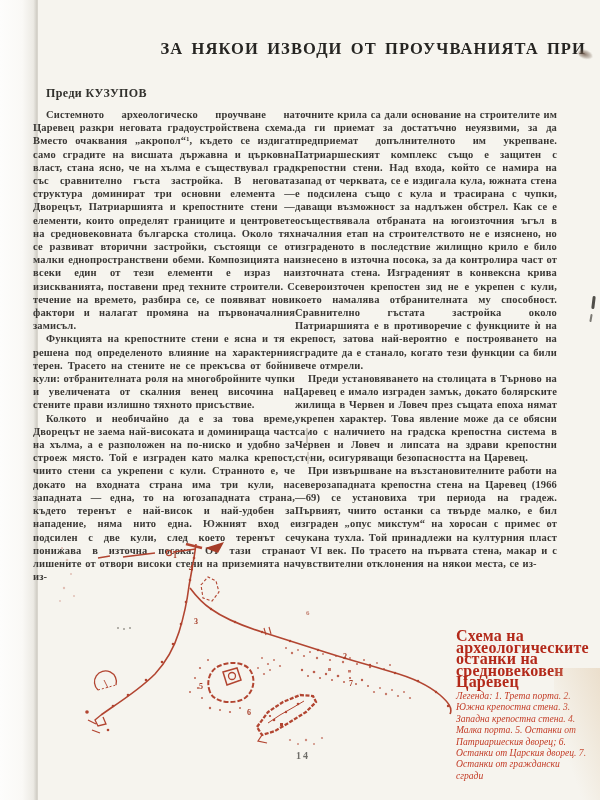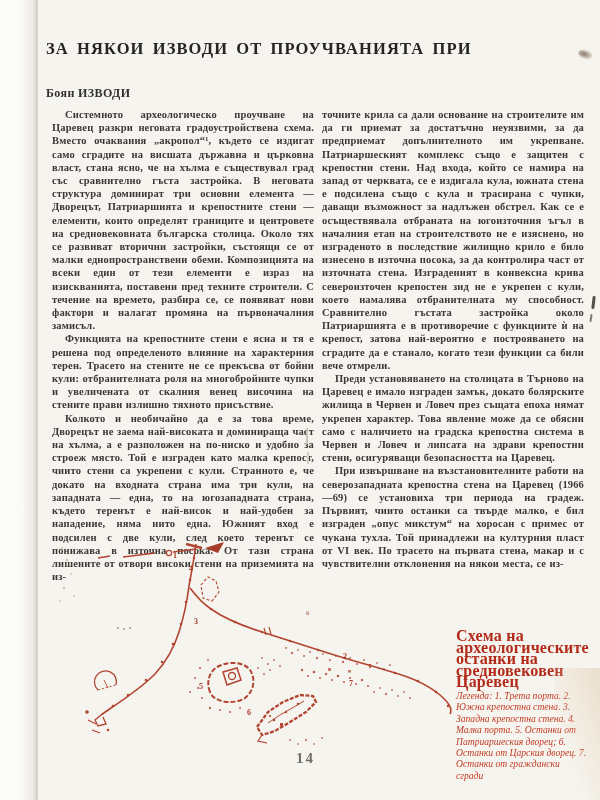--- a/index.html
+++ b/index.html
@@ -12,29 +12,29 @@
   
   .edge-strip{
     position:absolute;left:0;top:0;width:37px;height:800px;
     background:linear-gradient(90deg,#fdfdfc 0%,#faf9f6 60%,#eceae4 90%,#d2cfc7 99%);
   }
   .edge-line{position:absolute;left:37px;top:0;width:1px;height:800px;background:#d8d5cd;}
   
   .title{
     position:absolute;left:46px;top:38px;width:540px;
     font-weight:700;color:#262522;font-size:16.5px;line-height:22px;
-    letter-spacing:1.1px;word-spacing:3px;
+    letter-spacing:1.1px;word-spacing:3px;text-align:right;
   }
   .author{
     position:absolute;left:46px;top:86px;
     font-weight:700;color:#33322e;font-size:12px;letter-spacing:.4px;
   }
   
   .columns{
-    position:absolute;left:52px;top:108px;width:532px;display:flex;gap:8px;
+    position:absolute;left:33px;top:108px;width:532px;display:flex;
   }
   .col{width:262px;color:#3a3835;}
   .col p{
     margin:0;text-align:justify;text-indent:13px;
     font-size:10.5px;line-height:13.2px;font-weight:700;
     letter-spacing:.15px;word-spacing:.6px;
   }
   .col p.noindent{text-indent:0;}
   
   .map{position:absolute;left:40px;top:540px;width:430px;height:245px;}
@@ -42,21 +42,21 @@
   .caption{position:absolute;left:456px;top:630px;width:131px;}
   .cap-title{
     font-weight:700;color:#b3291a;font-size:16px;line-height:11.6px;
     letter-spacing:.2px;
   }
   .cap-legend{
     margin-top:2px;font-style:italic;color:#c23a24;font-size:9.6px;line-height:11.4px;
   }
   .page-number{
     position:absolute;left:296px;top:750px;color:#6f6e69;
-    font-size:15px;letter-spacing:2px;font-weight:700;
+    font-size:10px;letter-spacing:2px;font-weight:700;
   }
   
   .smudge-top-right{
     position:absolute;left:578px;top:50px;width:15px;height:9px;border-radius:50%;
     background:radial-gradient(ellipse at 40% 50%, #6d5748 0%, rgba(109,87,72,.35) 55%, transparent 75%);
     transform:rotate(18deg);filter:blur(.6px);opacity:.8;
   }
   .mark-right-1{position:absolute;left:592px;top:296px;width:3px;height:13px;background:#32302b;border-radius:2px;transform:rotate(7deg);opacity:.85;}
   .mark-right-2{position:absolute;left:590px;top:314px;width:2px;height:8px;background:#4a4741;border-radius:2px;transform:rotate(10deg);opacity:.7;}
   .gutter-mark-1{position:absolute;left:306px;top:428px;width:2px;height:16px;background:#c9c5bd;}
@@ -73,21 +73,21 @@
 
 <div class="page">
 
   <div class="edge-strip"></div>
   <div class="edge-line"></div>
 
   <div class="title">
     <div>ЗА НЯКОИ ИЗВОДИ ОТ ПРОУЧВАНИЯТА ПРИ</div>
   </div>
 
-  <div class="author">Боян ИЗВОДИ</div>
+  <div class="author">Преди КУЗУПОВ</div>
 
   <div class="columns">
     <div class="col">
       <p>Системното археологическо проучване на Царевец разкри неговата градоустройствена схема. Вместо очаквания „акропол“¹, където се издигат само сградите на висшата държавна и църковна власт, стана ясно, че на хълма е съществувал град със сравнително гъста застройка. В неговата структура доминират три основни елемента — Дворецът, Патриаршията и крепостните стени — елементи, които определят границите и центровете на средновековната българска столица. Около тях се развиват вторични застройки, състоящи се от малки еднопространствени обеми. Композицията на всеки един от тези елементи е израз на изискванията, поставени пред техните строители. С течение на времето, разбира се, се появяват нови фактори и налагат промяна на първоначалния замисъл.</p>
       <p>Функцията на крепостните стени е ясна и тя е решена под определеното влияние на характерния терен. Трасето на стените не се прекъсва от бойни кули: отбранителната роля на многобройните чупки и увеличената от скалния венец височина на стените прави излишно тяхното присъствие.</p>
       <p>Колкото и необичайно да е за това време, Дворецът не заема най-високата и доминираща част на хълма, а е разположен на по-ниско и удобно за строеж място. Той е изграден като малка крепост, чиито стени са укрепени с кули. Странното е, че докато на входната страна има три кули, на западната — една, то на югозападната страна, където теренът е най-висок и най-удобен за нападение, няма нито една. Южният вход е подсилен с две кули, след което теренът се понижава в източна посока. От тази страна лишените от отвори високи стени на приземията на из-</p>
     </div>
     <div class="col">
       <p class="noindent">точните крила са дали основание на строителите им да ги приемат за достатъчно неуязвими, за да предприемат допълнителното им укрепване. Патриаршеският комплекс също е защитен с крепостни стени. Над входа, който се намира на запад от черквата, се е издигала кула, южната стена е подсилена също с кула и трасирана с чупки, даващи възможност за надлъжен обстрел. Как се е осъществявала отбраната на югоизточния ъгъл в началния етап на строителството не е изяснено, но изграденото в последствие жилищно крило е било изнесено в източна посока, за да контролира част от източната стена. Изграденият в конвексна крива североизточен крепостен зид не е укрепен с кули, което намалява отбранителната му способност. Сравнително гъстата застройка около Патриаршията е в противоречие с функциите ѝ на крепост, затова най-вероятно е построяването на сградите да е станало, когато тези функции са били вече отмрели.</p>
       <p>Преди установяването на столицата в Търново на Царевец е имало изграден замък, докато болярските жилища в Червен и Ловеч през същата епоха нямат укрепен характер. Това явление може да се обясни само с наличието на градска крепостна система в Червен и Ловеч и липсата на здрави крепостни стени, осигуряващи безопасността на Царевец.</p>

